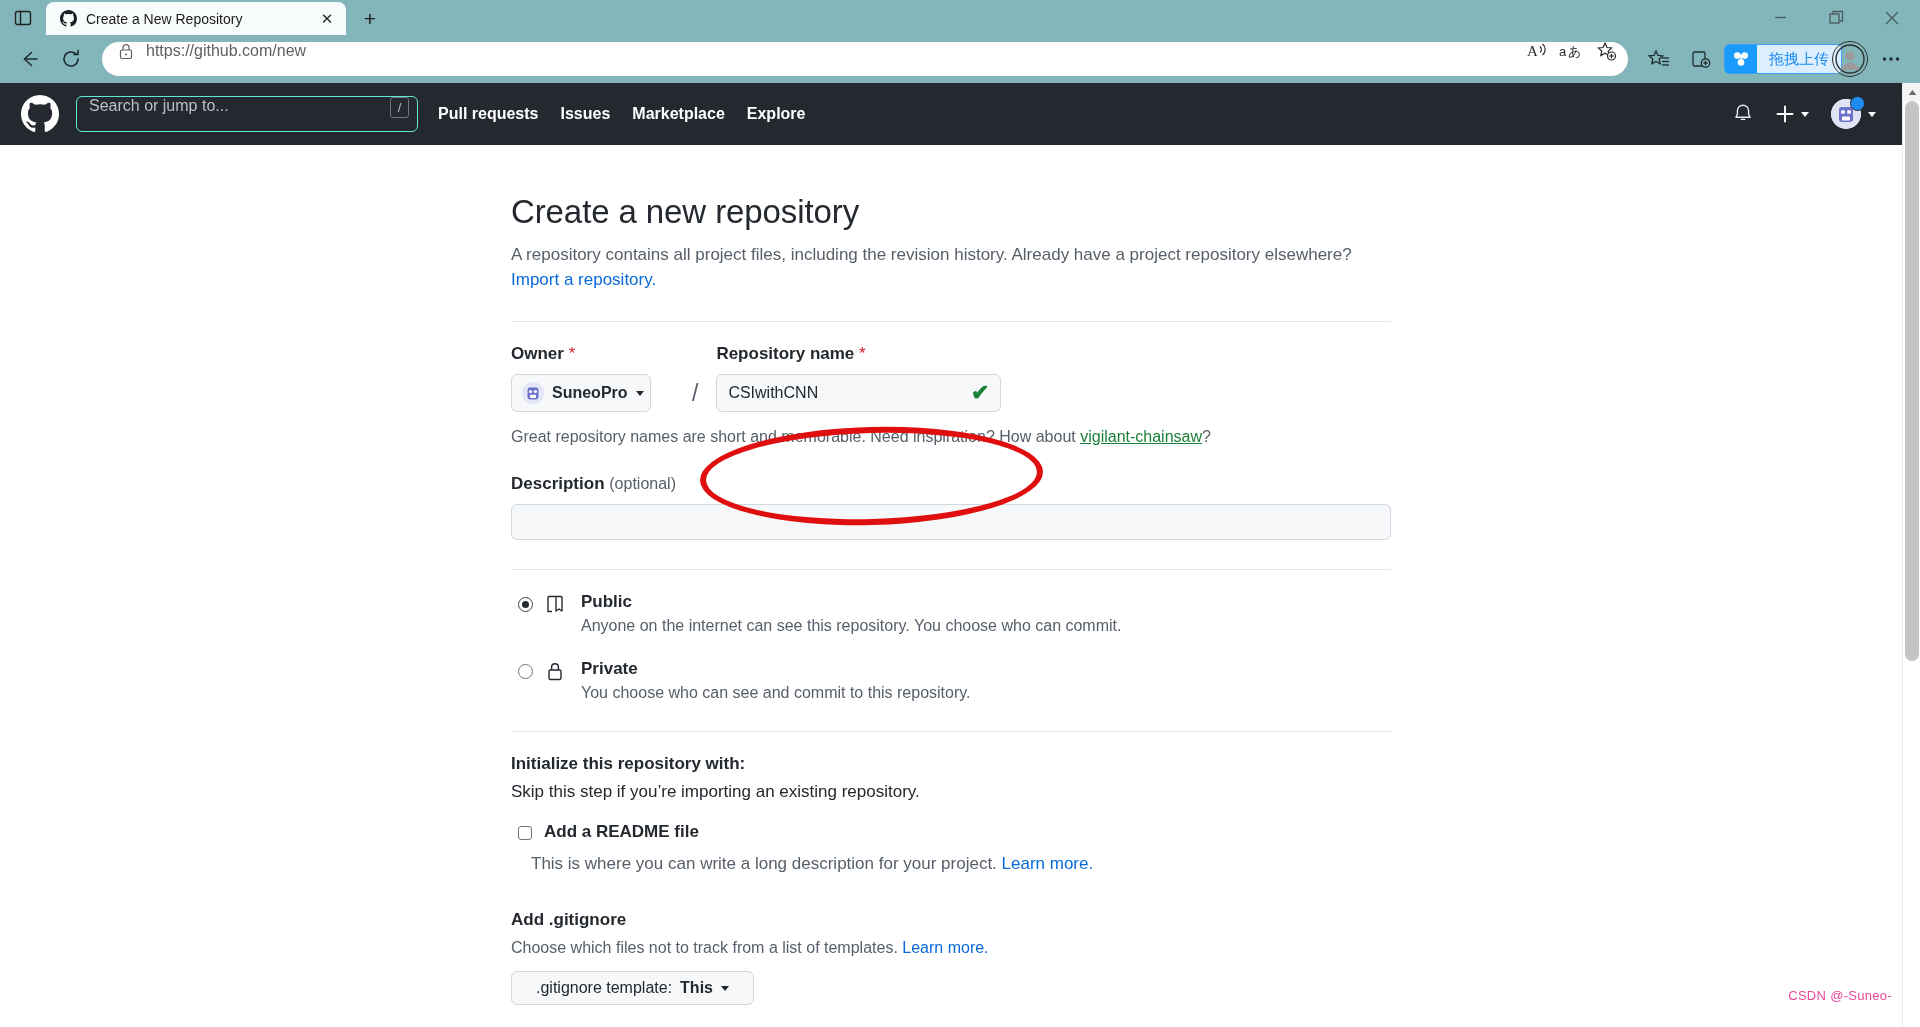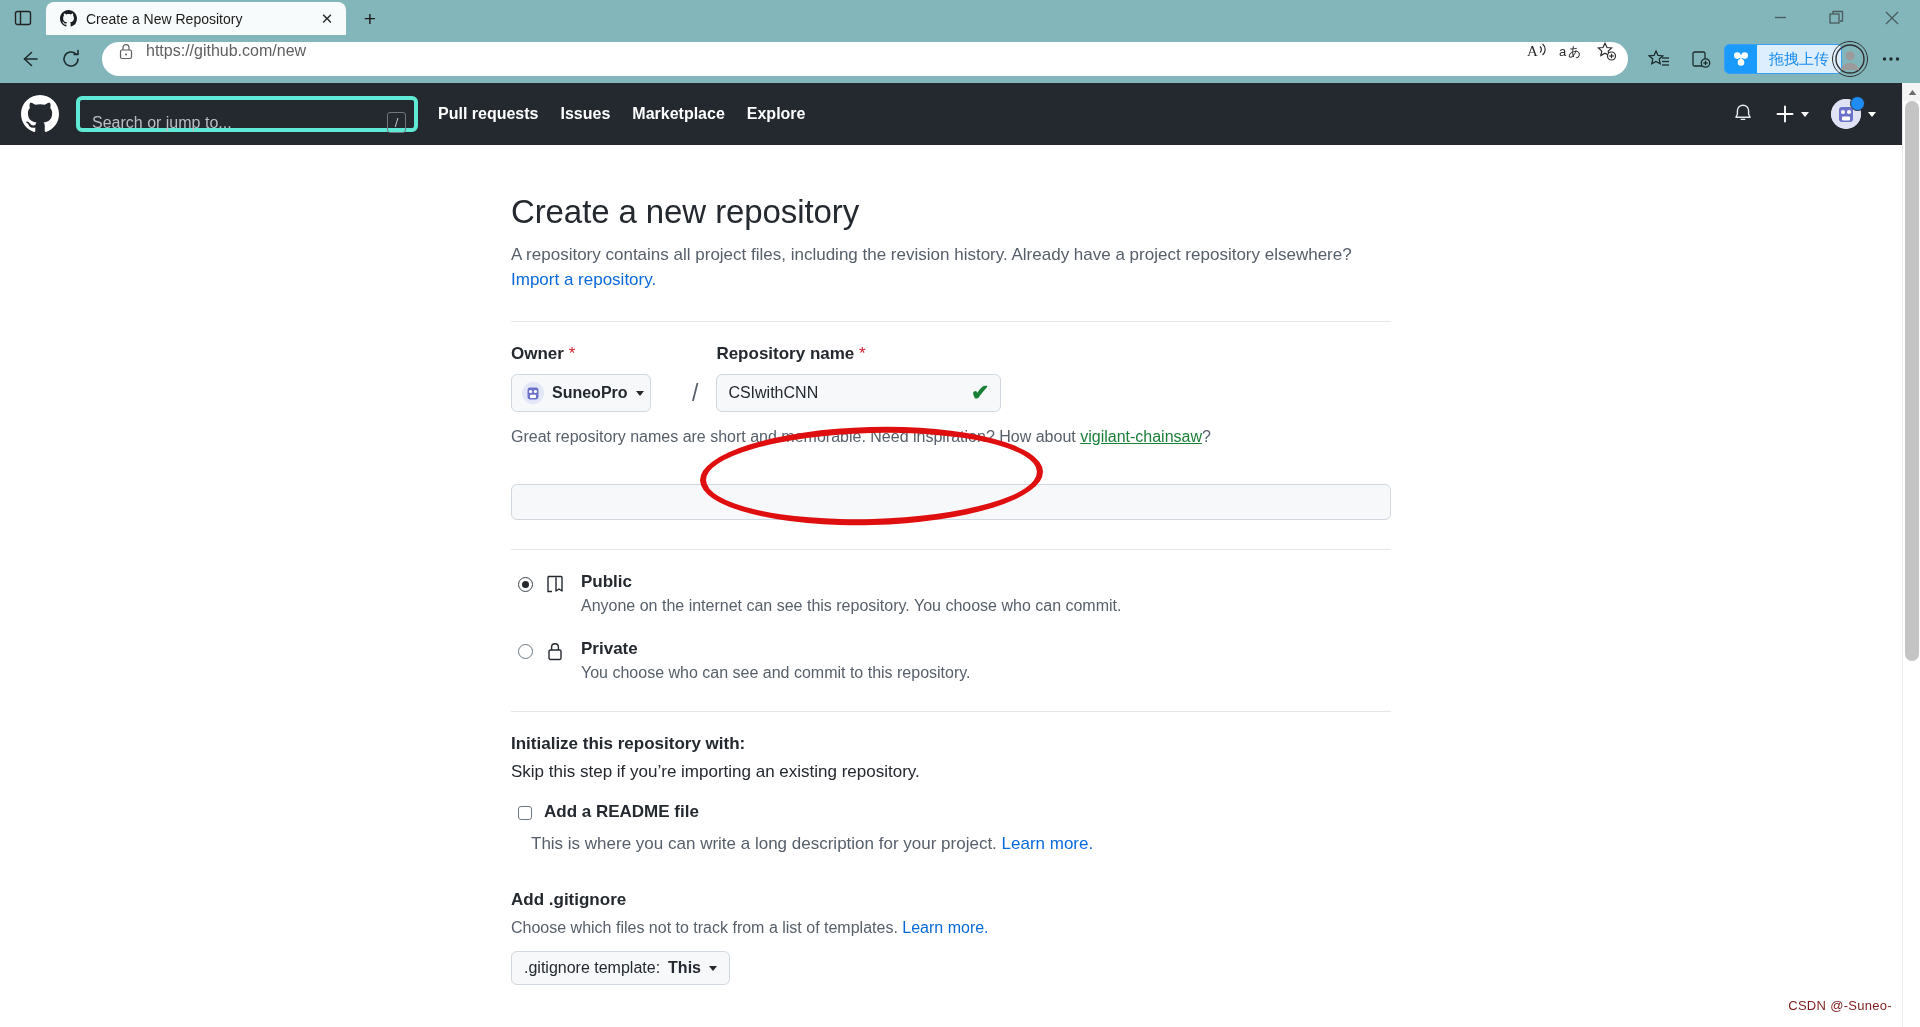--- a/index.html
+++ b/index.html
@@ -86,22 +86,22 @@
 
   
   .page { position: relative; width: 1920px; height: 944px; background:#fff; overflow:hidden; }
 
   .gh-header {
     height: 62px; background: #24292f; display:flex; align-items:center;
     padding: 0 20px; gap: 16px; width: 1902px;
   }
   .gh-logo { width: 40px; height:40px; flex:0 0 40px; display:flex; align-items:center; justify-content:center; }
   .gh-search {
-    width: 342px; height: 36px; border: 4px solid #5eead4; border-radius: 6px;
-    display:flex; align-items:center; padding: 17px 8px 0 12px; gap:8px; flex:0 0 342px;
+    width: 342px; height: 36px; border: 1px solid #5eead4; border-radius: 6px;
+    display:flex; align-items:flex-start; padding: 0 8px 0 12px; gap:8px; flex:0 0 342px;
   }
   .gh-search-ph { font-size: 16px; color:#b9bfc6; flex:1 1 auto; }
   .gh-slash {
     border:1px solid #6e7781; border-radius:3px; color:#b9bfc6; font-size:13px;
     width:19px; height:21px; display:flex; align-items:center; justify-content:center;
   }
   .gh-nav { display:flex; align-items:center; gap: 22px; margin-left: 4px; }
   .gh-nav a { color:#fff; font-size:16px; font-weight:600; text-decoration:none; white-space:nowrap; }
   .gh-right { margin-left:auto; display:flex; align-items:center; gap: 22px; padding-right: 6px; }
   .gh-bell { width:22px; height:24px; display:flex; align-items:center; justify-content:center; }
@@ -183,21 +183,21 @@
   .cb-row { display:flex; align-items:flex-start; margin-top: 20px; }
   .checkbox {
     width:14px; height:14px; border:1px solid #6e7781; border-radius:3px;
     margin: 4px 12px 0 7px; flex:0 0 14px; background:#fff;
   }
   .cb-title { font-size:17px; font-weight:600; color:#24292f; }
   .cb-desc { font-size:17px; color:#57606a; margin-top:12px; margin-left: 20px; }
 
   .gi-select {
     margin-top: 14px; height: 34px; background:#f6f8fa; border:1px solid #d0d7de;
-    border-radius:6px; display:inline-flex; align-items:center; padding: 0 12px; gap: 8px;
+    border-radius:6px; display:inline-flex; align-items:center; padding: 0 24px; gap: 8px;
     font-size:16px; color:#24292f;
   }
   .gi-select b { font-weight:600; }
 
   
   .scrollbar {
     position:absolute; right:0; top:0; width: 18px; height: 944px; background:#fff;
     border-left: 1px solid #ebebeb;
   }
   .sb-up, .sb-down {
@@ -207,21 +207,21 @@
   .sb-thumb { position:absolute; top:18px; left:2px; width:14px; height: 560px; background:#c4c4c4; border-radius:7px; }
 
   
   .annot {
     position:absolute; left: 700px; top: 344px; width: 343px; height: 98px;
     border: 6px solid #e00f0f; border-radius: 50%; pointer-events:none; z-index: 50;
     transform: rotate(-1.5deg);
   }
 
   .watermark {
-    position:absolute; right: 28px; bottom: 14px; font-size: 13px; color:#7f1d1d;
+    position:absolute; right: 28px; bottom: 24px; font-size: 13px; color:#ec4899;
     letter-spacing:0.3px;
   }
 </style>
 </head>
 <body>
 
 <div class="browser">
 
   <div class="titlebar">
     <div class="tab-strip-icon">
@@ -453,20 +453,24 @@
               <span class="check">✔</span>
             </div>
           </div>
         </div>
 
         <div class="hint">
           <span>Great repository names are short and memorable. Need inspiration? How about </span><a class="green-link" href="#">vigilant-chainsaw</a><span>?</span>
         </div>
 
         <div style="margin-top:28px;">
+          <div class="label">
+            <span>Description</span>
+            <span class="optional">(optional)</span>
+          </div>
           <input class="desc-input" type="text" value="" style="">
         </div>
 
         <hr class="rule">
 
         <div style="margin-top:22px;">
           <div class="vis-row">
             <div class="radio on"></div>
             <div class="vis-icon">
               <svg width="20" height="21" viewBox="0 0 20 21">

